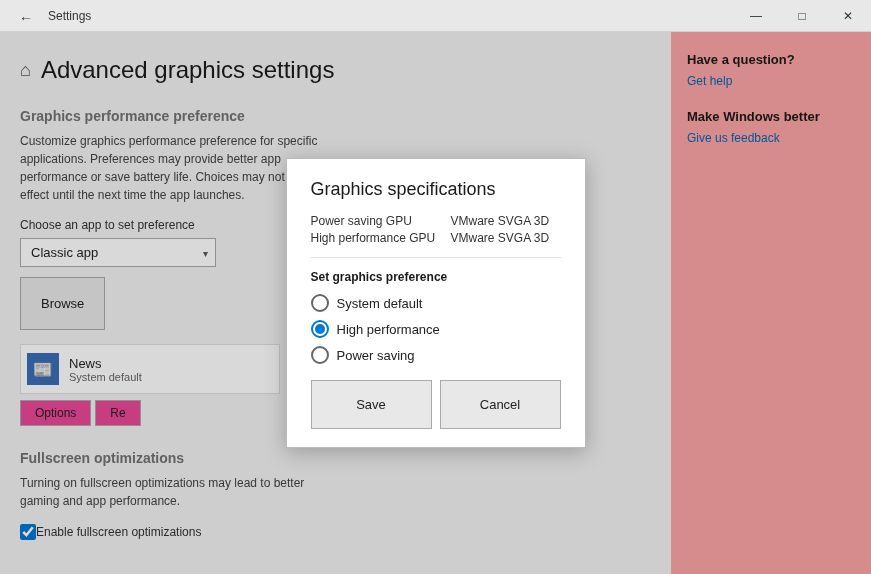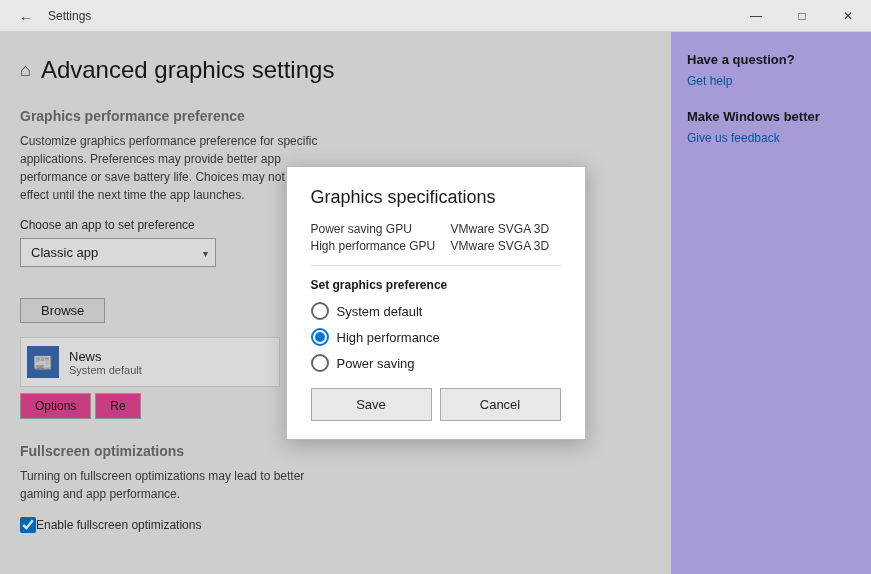--- a/index.html
+++ b/index.html
@@ -123,28 +123,27 @@
       position: absolute;
       right: 8px;
       top: 50%;
       transform: translateY(-50%);
       font-size: 10px;
       color: #555;
       pointer-events: none;
     }
 
     .browse-btn {
-      padding: 4px 20px;
+      padding: 18px 20px;
       background: #e8e8e8;
       border: 1px solid #aaa;
       font-size: 13px;
       cursor: pointer;
       color: #222;
       margin-bottom: 14px;
-      margin-top: 21px;
     }
 
     
     .app-list-item {
       display: flex;
       align-items: center;
       gap: 10px;
       padding: 8px 6px;
       background: #fff;
       border: 1px solid #ddd;
@@ -202,21 +201,21 @@
     .checkbox-input {
       width: 16px;
       height: 16px;
       accent-color: #0078d4;
     }
 
     
     .right-panel {
       width: 200px;
       padding: 20px 16px;
-      background: #c4b5fd;
+      background: #fca5a5;
     }
     .help-section { margin-bottom: 20px; }
     .help-heading {
       font-size: 13px;
       font-weight: 600;
       color: #1a1a1a;
       margin-bottom: 4px;
     }
     .help-link {
       font-size: 12px;
@@ -310,21 +309,21 @@
       border-radius: 50%;
       background: #0078d4;
     }
     .dialog-buttons {
       display: flex;
       gap: 8px;
       margin-top: 16px;
     }
     .dialog-btn {
       flex: 1;
-      padding: 8px 0;
+      padding: 16px 0;
       font-size: 13px;
       cursor: pointer;
       border: 1px solid #aaa;
       background: #e8e8e8;
       color: #222;
       text-align: center;
     }
   </style>
 </head>
 <body>

